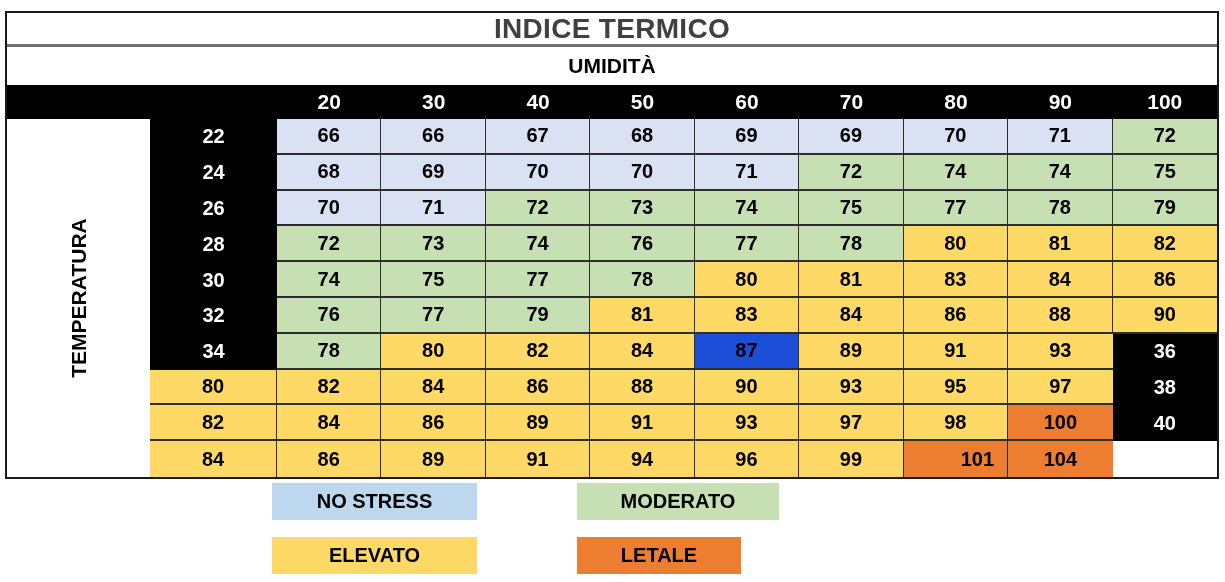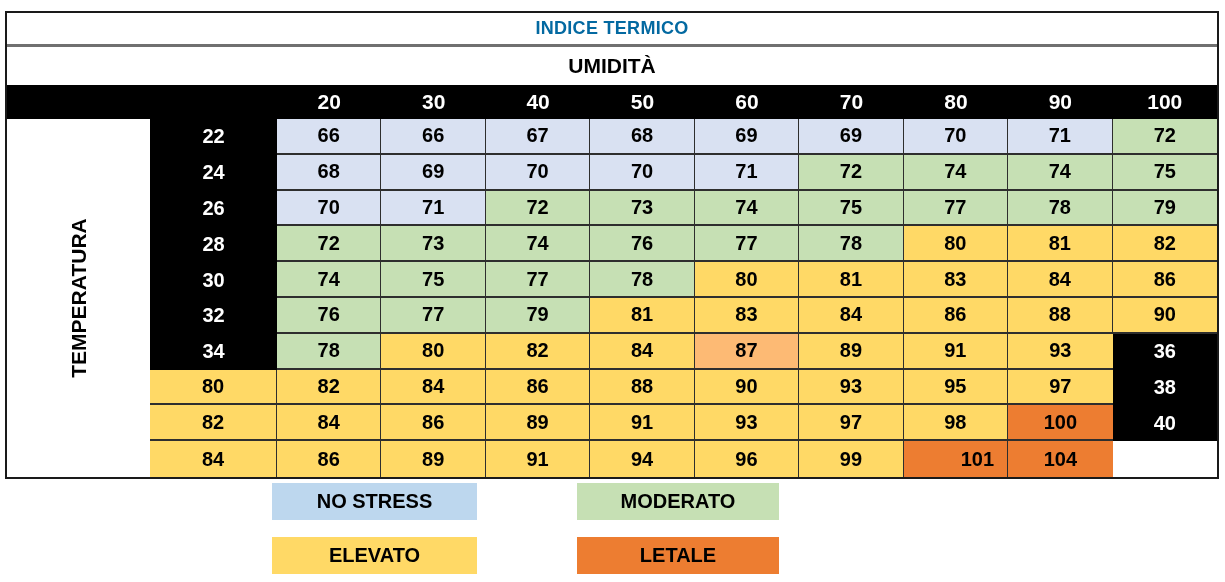--- a/index.html
+++ b/index.html
@@ -5,21 +5,21 @@
   * { margin:0; padding:0; box-sizing:border-box; }
   html,body { width:1225px; height:582px; background:#ffffff;
               font-family:"Liberation Sans", sans-serif; }
   .stage { position:relative; width:1225px; height:582px; background:#ffffff; overflow:hidden; }
 
   
   .tbl { position:absolute; left:5px; top:11px; width:1214px;
          border:2px solid #1a1a1a; background:#ffffff; }
   .title-row { height:34px; display:flex; align-items:center; justify-content:center;
                border-bottom:3px solid #707070; }
-  .title-row span { font-size:18px; font-weight:bold; color:#0369a1; letter-spacing:0.3px;text-align:center; }
+  .title-row span { font-size:28px; font-weight:bold; color:#404040; letter-spacing:0.3px;text-align:center; }
   .umid-row { height:38px; display:flex; align-items:center; justify-content:center; }
   .umid-row span { font-size:21px; font-weight:bold; color:#000; }
 
   .grid { display:grid; grid-template-columns:143px 127px repeat(9, 1fr);
           grid-template-rows:34px repeat(10, 35.8px); }
 
   .hspacer { background:#000; grid-column:span 2; }
   .hcell { background:#000; color:#fff; font-size:21px; font-weight:bold;
            display:flex; align-items:center; justify-content:center; }
 
@@ -37,21 +37,21 @@
   .vcell.lastcol { border-right:none; }
   .vcell.lastrow { border-bottom:none; }
 
   
   .legend-box { position:absolute; width:205px; height:37px;
                 display:flex; align-items:center; justify-content:center;
                 font-size:20px; font-weight:bold; color:#000; }
   .lg-nostress { left:272px; top:483px; }
   .lg-moderato { left:577px; top:483px; width:202px; }
   .lg-elevato  { left:272px; top:537px; }
-  .lg-letale   { left:577px; top:537px; width:202px; }
+  .lg-letale   { left:577px; top:537px; width:164px; }
 </style>
 </head>
 <body>
 
 <div class="stage">
 
   <div class="tbl">
     <div class="title-row">
       <span>INDICE TERMICO</span>
     </div>
@@ -131,21 +131,21 @@
         <div class="vcell" style="background-color: rgb(255, 217, 102);">83</div>
         <div class="vcell" style="background-color: rgb(255, 217, 102);">84</div>
         <div class="vcell" style="background-color: rgb(255, 217, 102);">86</div>
         <div class="vcell" style="background-color: rgb(255, 217, 102);">88</div>
         <div class="vcell lastcol" style="background-color: rgb(255, 217, 102);">90</div>
         <div class="tcell">34</div>
         <div class="vcell" style="background-color: rgb(198, 224, 180);">78</div>
         <div class="vcell" style="background-color: rgb(255, 217, 102);">80</div>
         <div class="vcell" style="background-color: rgb(255, 217, 102);">82</div>
         <div class="vcell" style="background-color: rgb(255, 217, 102);">84</div>
-        <div class="vcell" style="background-color: #fdba74; text-align: right;">87</div>
+        <div class="vcell" style="background-color: #1d4ed8; text-align: right;">87</div>
         <div class="vcell" style="background-color: rgb(255, 217, 102);">89</div>
         <div class="vcell" style="background-color: rgb(255, 217, 102);">91</div>
         <div class="vcell lastcol" style="background-color: rgb(255, 217, 102);">93</div>
         <div class="tcell">36</div>
         <div class="vcell" style="background-color: rgb(255, 217, 102);">80</div>
         <div class="vcell" style="background-color: rgb(255, 217, 102);">82</div>
         <div class="vcell" style="background-color: rgb(255, 217, 102);">84</div>
         <div class="vcell" style="background-color: rgb(255, 217, 102);">86</div>
         <div class="vcell" style="background-color: rgb(255, 217, 102);">88</div>
         <div class="vcell" style="background-color: rgb(255, 217, 102);">90</div>

